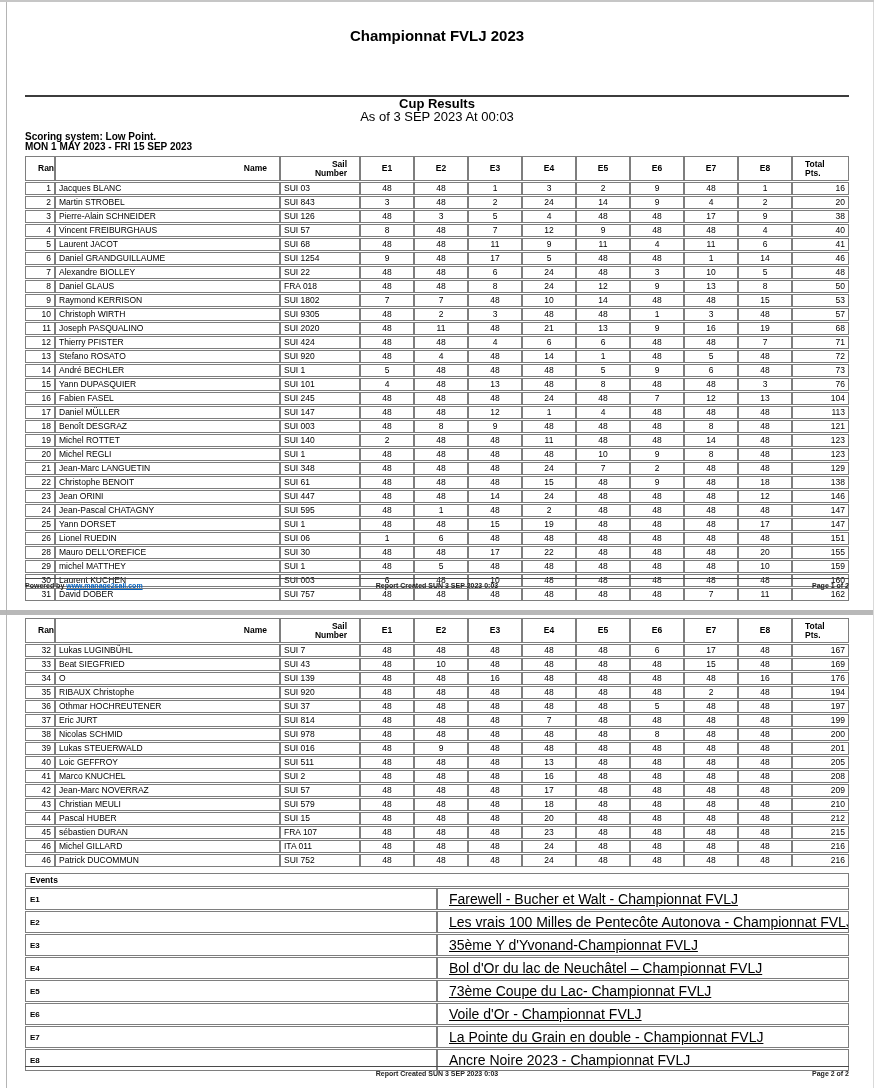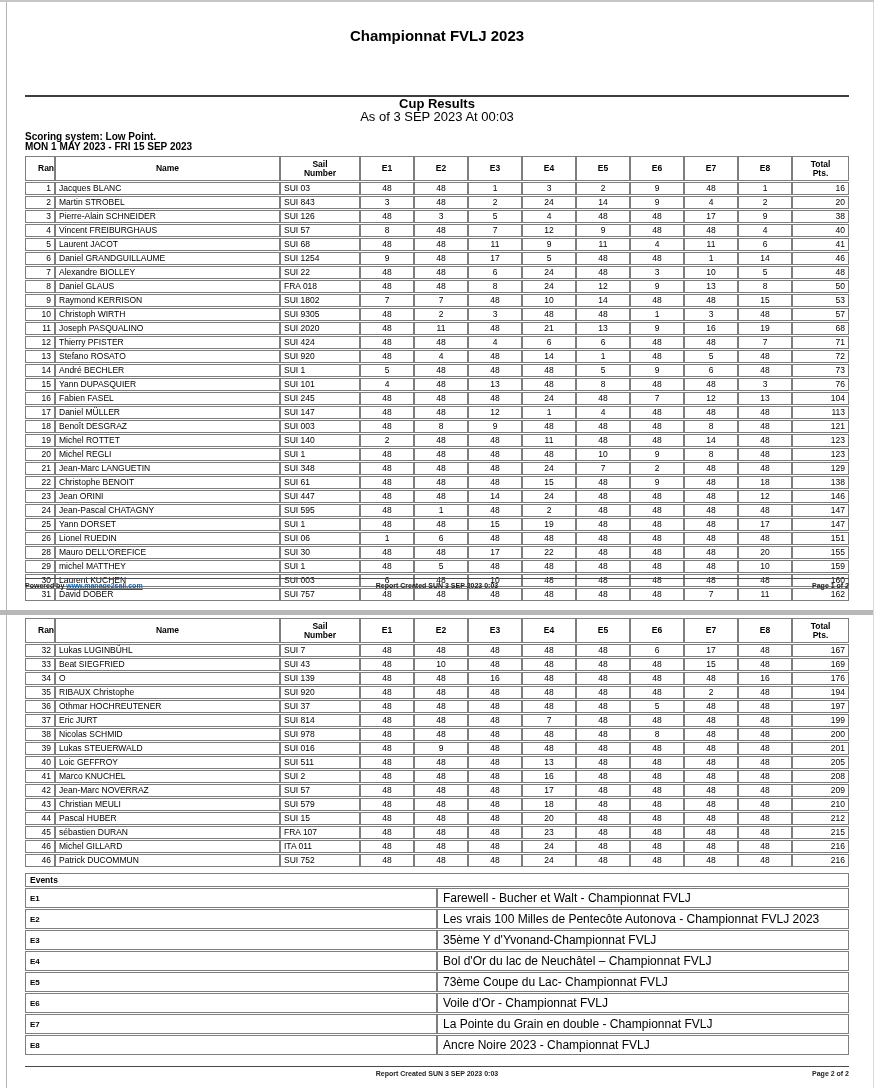--- a/index.html
+++ b/index.html
@@ -92,23 +92,23 @@
   table.results td {
     line-height: 9px;
     padding: 1px 3px;
   }
   .col-rank  { width: 30px; }
   .col-name  { width: 225px; }
   .col-sail  { width: 80px; }
   .col-e     { width: 54px; }
   .col-total { width: 57px; }
   th.h-rank { text-align: center; }
-  th.h-name, th.h-sail { text-align: center; }
+  th.h-name, th.h-sail { text-align: right; }
   th.h-e { text-align: center; }
-  th.h-total { text-align: center; }
+  th.h-total { text-align: left; }
   td.c-rank { text-align: right; padding-right: 4px; }
   td.c-name, td.c-sail { text-align: left; }
   td.c-e { text-align: center; }
   td.c-total { text-align: right; padding-right: 3px; }
 
   table.events {
     margin-top: 4px;
     border-collapse: separate;
     border-spacing: 0 1px;
     table-layout: fixed;
@@ -130,22 +130,23 @@
   }
   td.ev-code {
     width: 92px;
     font-size: 8px;
     font-weight: bold;
     vertical-align: top;
     padding: 1px 4px;
     height: 18px;
   }
   td.ev-name {
-    font-size: 12px;
-    padding: 2px 5px;
+    font-size: 14px;
+    padding: 2px 11px;
+    text-decoration: underline;
   }
 
   .page-footer {
     position: absolute;
     left: 18px;
     right: 25px;
     bottom: 20px;
   }
   .page-2 .page-footer { bottom: 12px; }
   .footer-rule {

